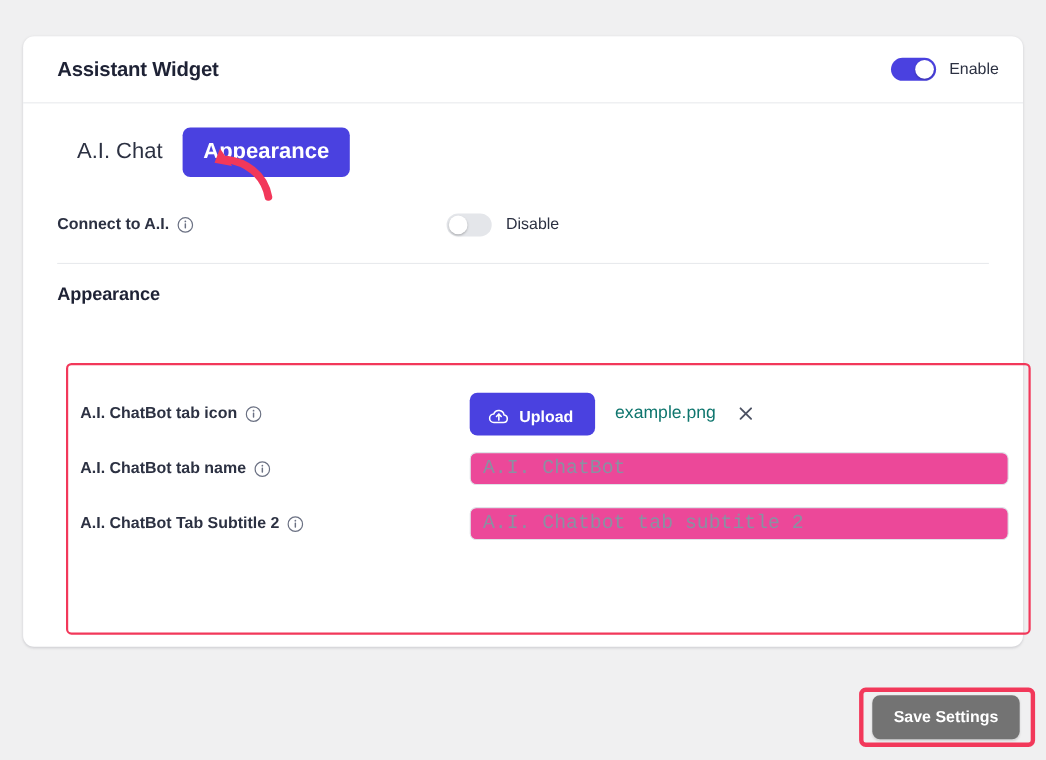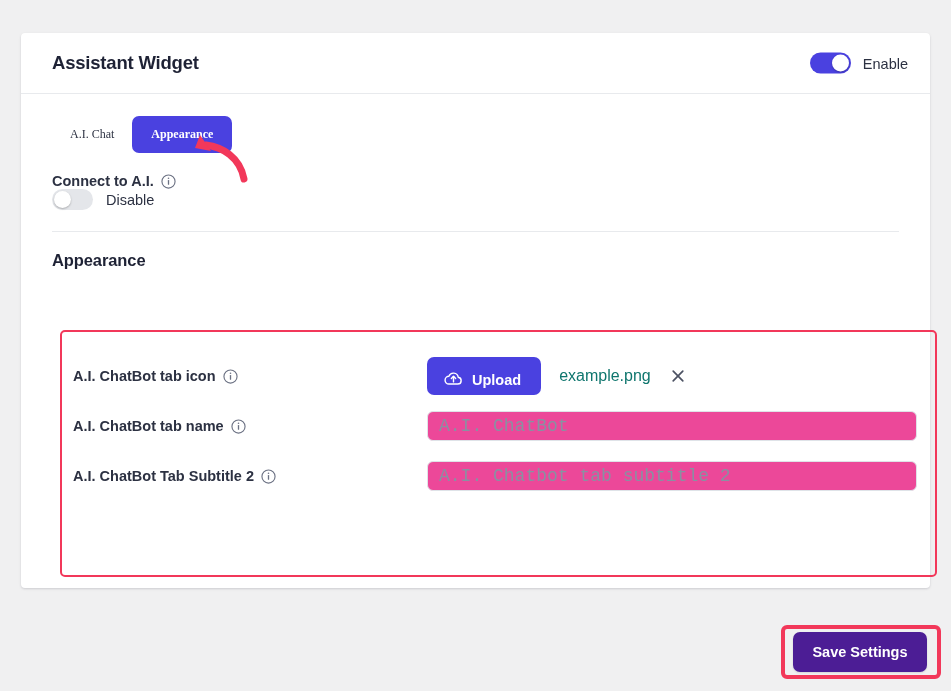--- a/index.html
+++ b/index.html
@@ -20,21 +20,21 @@
   }
 
   
   .card {
     position: absolute;
     left: 21px;
     top: 33px;
     width: 909px;
     height: 555px;
     background: #ffffff;
-    border-radius: 4px;
+    border-radius: 10px;
     box-shadow: 0 1px 3px rgba(16, 24, 40, 0.10), 0 1px 2px rgba(16, 24, 40, 0.06);
   }
 
   .card-header {
     position: relative;
     height: 61px;
     border-bottom: 1px solid #e8eaed;
     display: flex;
     align-items: center;
     padding: 0 31px 0 31px;
@@ -93,28 +93,28 @@
   }
 
   .tabs {
     display: flex;
     align-items: center;
     gap: 0px;
     padding-top: 22px;
   }
 
   .tab {
-    font-size: 12px;
+    font-size: 20px;
     padding: 10px 18px;
     border-radius: 7px;
     color: #2c3142;
     cursor: pointer;
     background: transparent;
     border: none;
-    font-family: Liberation Serif, serif;
+    font-family: Liberation Sans, sans-serif;
   }
   .tab.active {
     background: #4a41e0;
     color: #ffffff;
     font-weight: 700;
     padding: 11px 19px;
   }
 
   
   .arrow-annotation {
@@ -122,24 +122,23 @@
     left: 162px;
     top: 117px;
     width: 110px;
     height: 70px;
     pointer-events: none;
   }
 
   
   .connect-row {
     display: flex;
-    align-items: flex-start;
+    align-items: center;
     height: 46px;
     margin-top: 20px;
-    flex-direction: column;
   }
   .connect-label {
     font-size: 14.5px;
     font-weight: 700;
     color: #2c3142;
     display: flex;
     align-items: center;
     gap: 7px;
     width: 354px;
   }
@@ -265,21 +264,21 @@
     border: 4px solid #f2385a;
     border-radius: 6px;
   }
 
   .save-btn {
     position: absolute;
     left: 793px;
     top: 632px;
     width: 134px;
     height: 40px;
-    background: #4c1d95;
+    background: #737373;
     color: #ffffff;
     border: none;
     border-radius: 7px;
     font-size: 14.5px;
     font-weight: 700;
     cursor: pointer;
     font-family: "Liberation Sans", sans-serif;
     box-shadow: 0 1px 2px rgba(0,0,0,0.12);
   }
 </style>

